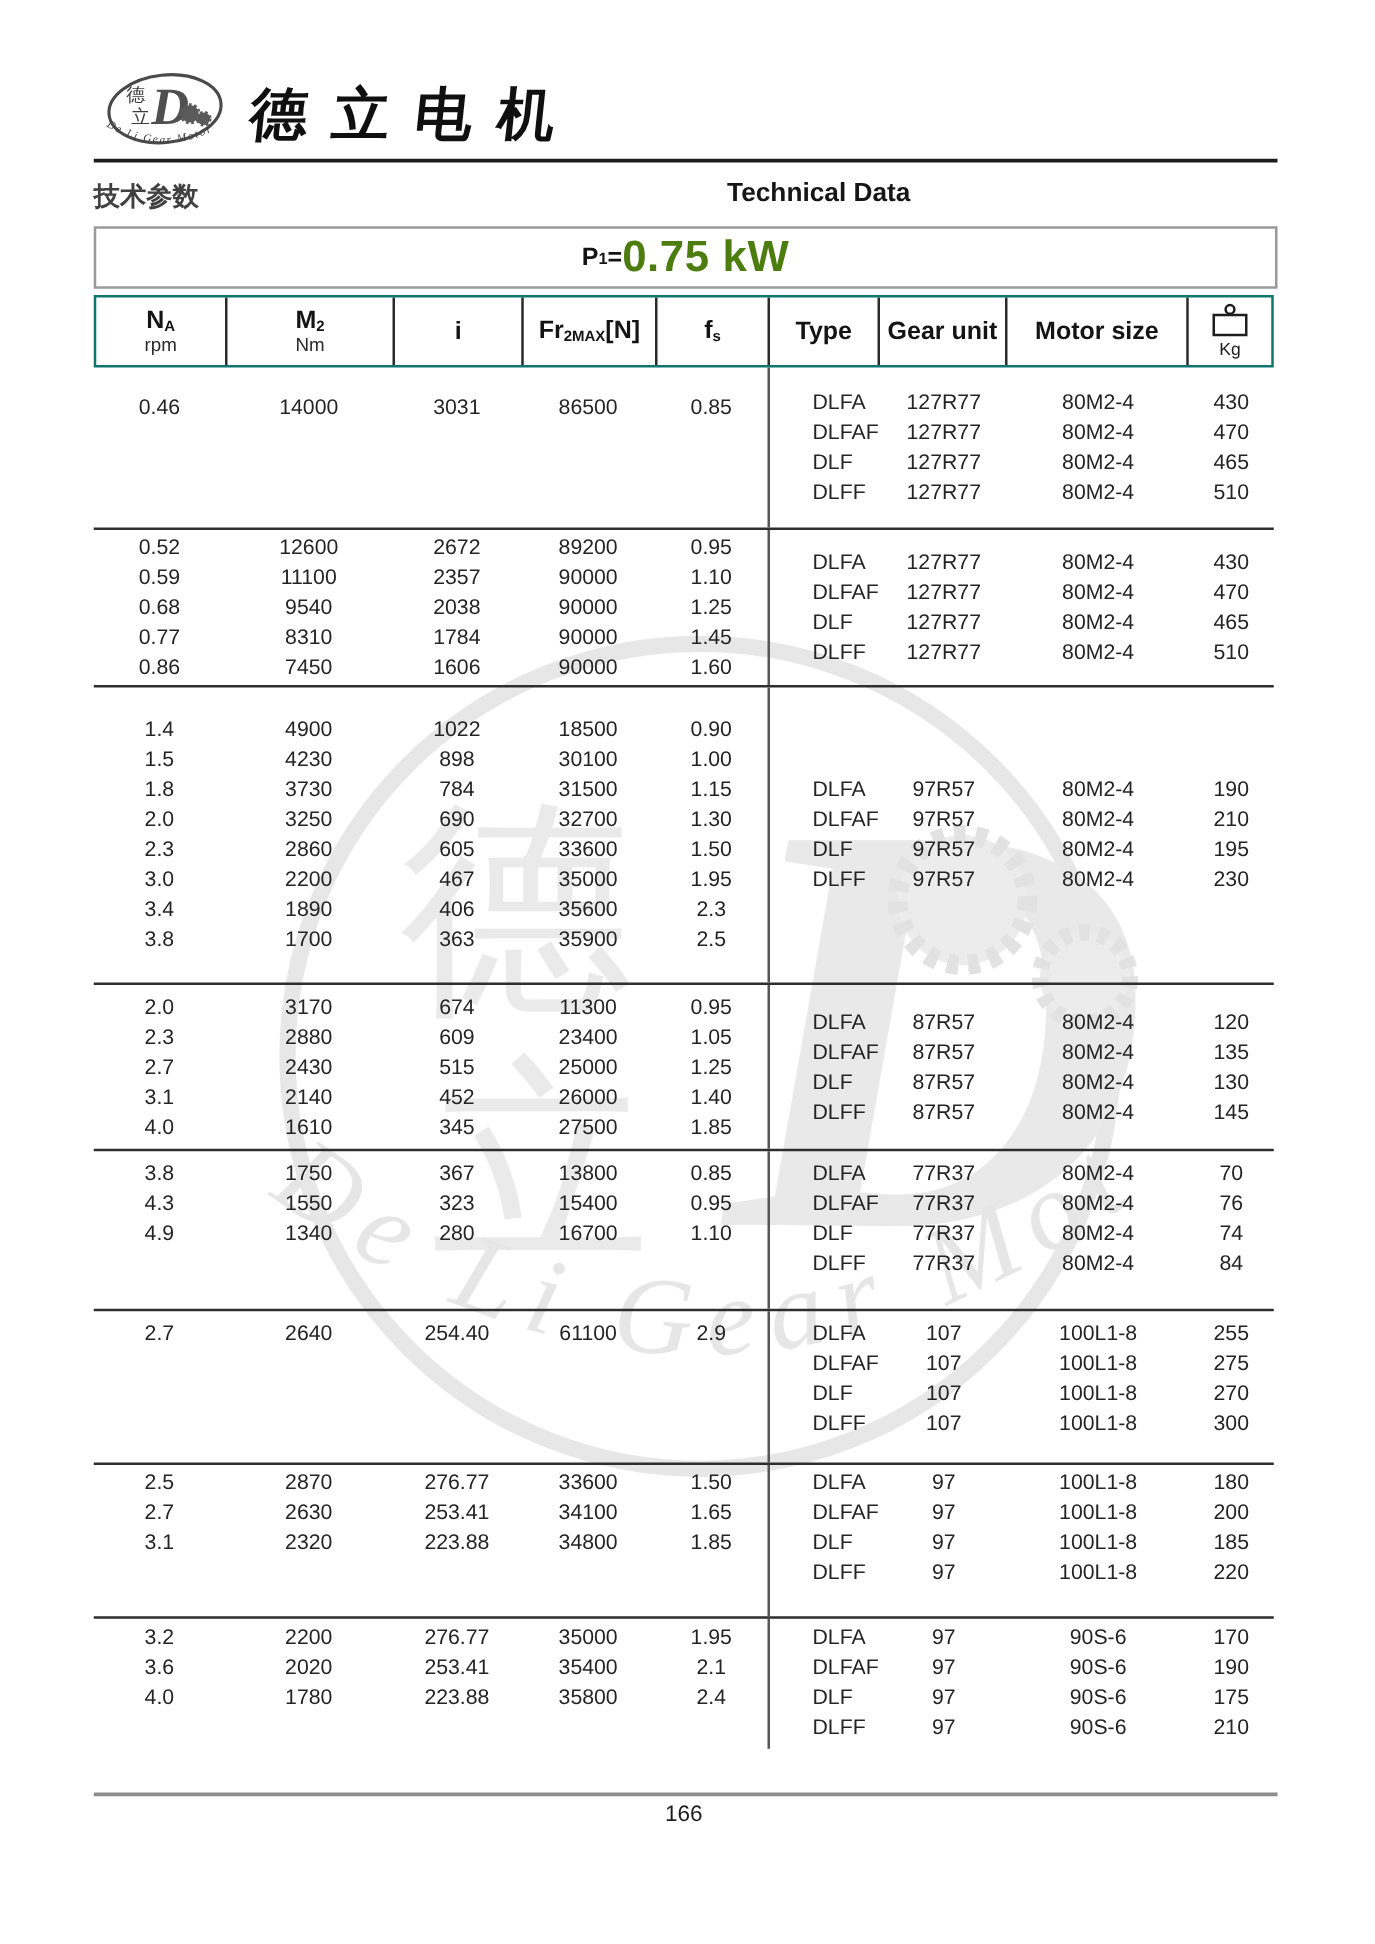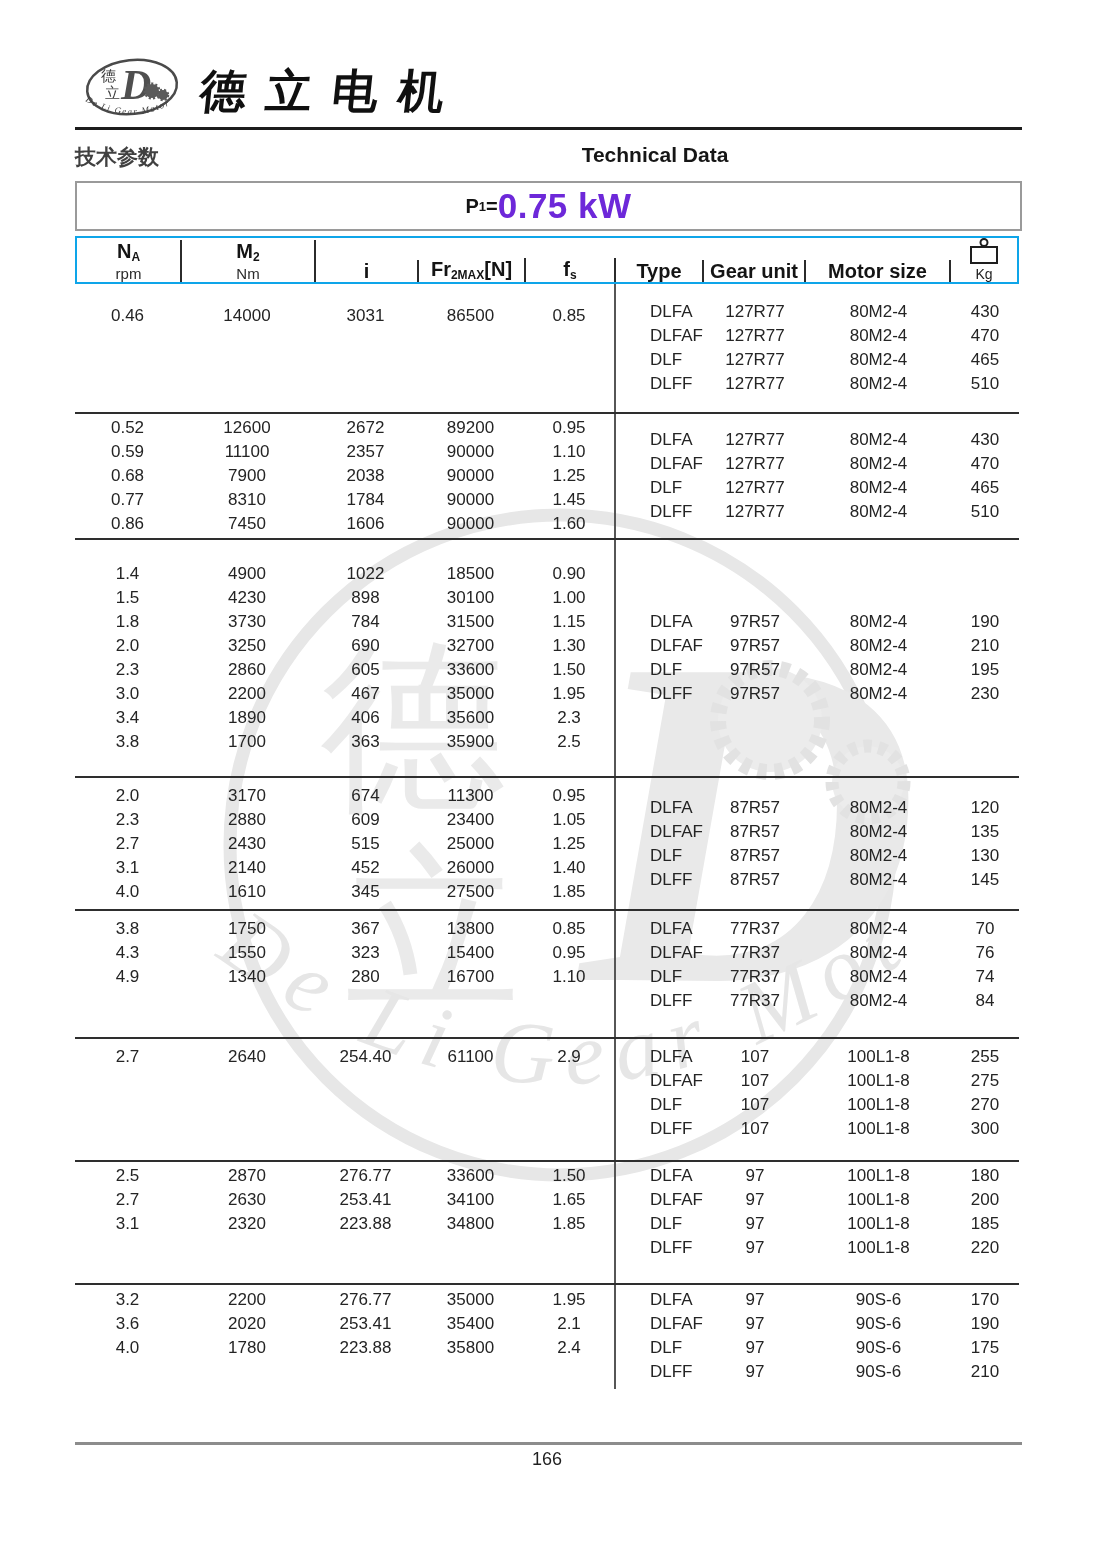--- a/index.html
+++ b/index.html
@@ -19,24 +19,24 @@
   .section-row{position:relative;height:30px;margin-top:13px;}
   .sec-zh{position:absolute;left:0;top:0;font-size:21px;font-weight:bold;color:#404040;}
   .sec-en{position:absolute;left:440px;top:0;width:280px;text-align:center;font-size:21px;font-weight:bold;color:#161616;}
 
   
   .power-box{margin-top:8px;width:943px;height:46px;border:2px solid #9a9a9a;
              display:flex;align-items:center;justify-content:center;}
   .power-sym{font-size:20px;font-weight:bold;color:#141414;}
   .power-sub{font-size:13px;font-weight:bold;color:#141414;vertical-align:-3px;}
   .power-eq{font-size:20px;font-weight:bold;color:#141414;}
-  .power-val{font-size:35px;font-weight:bold;color:#6d28d9;letter-spacing:0.5px;}
+  .power-val{font-size:35px;font-weight:bold;color:#4d7c0f;letter-spacing:0.5px;}
 
   
-  .htable{margin-top:5px;width:944px;height:48px;border:2px solid #0ea5e9;display:flex;box-sizing:border-box;align-items:flex-end;}
+  .htable{margin-top:5px;width:944px;height:58px;border:2px solid #0f766e;display:flex;box-sizing:border-box;}
   .hcell{border-right:2px solid #2b2b2b;box-sizing:border-box;display:flex;flex-direction:column;
          align-items:center;justify-content:center;line-height:1.1;}
   .hcell:last-child{border-right:none;flex:1;}
   .hmain{font-size:20px;font-weight:bold;color:#141414;white-space:nowrap;}
   .hsub{font-size:12px;font-weight:bold;vertical-align:-3px;}
   .hunit{font-size:15px;color:#2a2a2a;margin-top:1px;}
   .w-na{width:105px}.w-m2{width:134px}.w-i{width:103px}.w-fr{width:107px}.w-fs{width:90px}
   .w-type{width:88px}.w-gear{width:102px}.w-motor{width:145px}.w-kg{width:63px}
   .weight-icon{position:relative;width:24px;height:14px;border:2px solid #1e1e1e;margin-top:8px;background:#fff;}
   .weight-icon::before{content:"";position:absolute;left:50%;top:-10px;transform:translateX(-50%);
@@ -54,21 +54,21 @@
   .c-type{width:88px;text-align:left;padding-left:34px;}
   .c-gear{width:102px}.c-motor{width:145px}.c-kg{width:68px}
 
   .b1{height:130px}.b1 .rows-left{padding-top:20px}.b1 .rows-right{justify-content:center}
   .b2{height:126px}.b2 .rows-left,.b2 .rows-right{justify-content:center}
   .b3{height:238px}.b3 .rows-left,.b3 .rows-right{justify-content:center}
   .b4{height:133px}.b4 .rows-left,.b4 .rows-right{justify-content:center}
   .b5{height:128px}.b5 .rows-left,.b5 .rows-right{padding-top:6px}
   .b6{height:123px}.b6 .rows-left,.b6 .rows-right{padding-top:6px}
   .b7{height:123px}.b7 .rows-left,.b7 .rows-right{padding-top:2px}
-  .b8{height:157px;border-bottom:none;}
+  .b8{height:139px;border-bottom:none;}
   .b8 .rows-left,.b8 .rows-right{padding-top:3px;height:104px;}
 
   
   .footer-rule{width:947px;height:3px;background:#8c8c8c;}
   .page-num{margin-top:4px;width:944px;text-align:center;font-size:18px;color:#1f1f1f;}
 </style>
 </head>
 <body>
 
 <div class="sheet">
@@ -199,21 +199,21 @@
             </div>
             <div class="drow">
               <div class="dcell c-na">0.59</div>
               <div class="dcell c-m2">11100</div>
               <div class="dcell c-i">2357</div>
               <div class="dcell c-fr">90000</div>
               <div class="dcell c-fs">1.10</div>
             </div>
             <div class="drow">
               <div class="dcell c-na">0.68</div>
-              <div class="dcell c-m2">7900</div>
+              <div class="dcell c-m2">9540</div>
               <div class="dcell c-i">2038</div>
               <div class="dcell c-fr">90000</div>
               <div class="dcell c-fs">1.25</div>
             </div>
             <div class="drow">
               <div class="dcell c-na">0.77</div>
               <div class="dcell c-m2">8310</div>
               <div class="dcell c-i">1784</div>
               <div class="dcell c-fr">90000</div>
               <div class="dcell c-fs">1.45</div>

